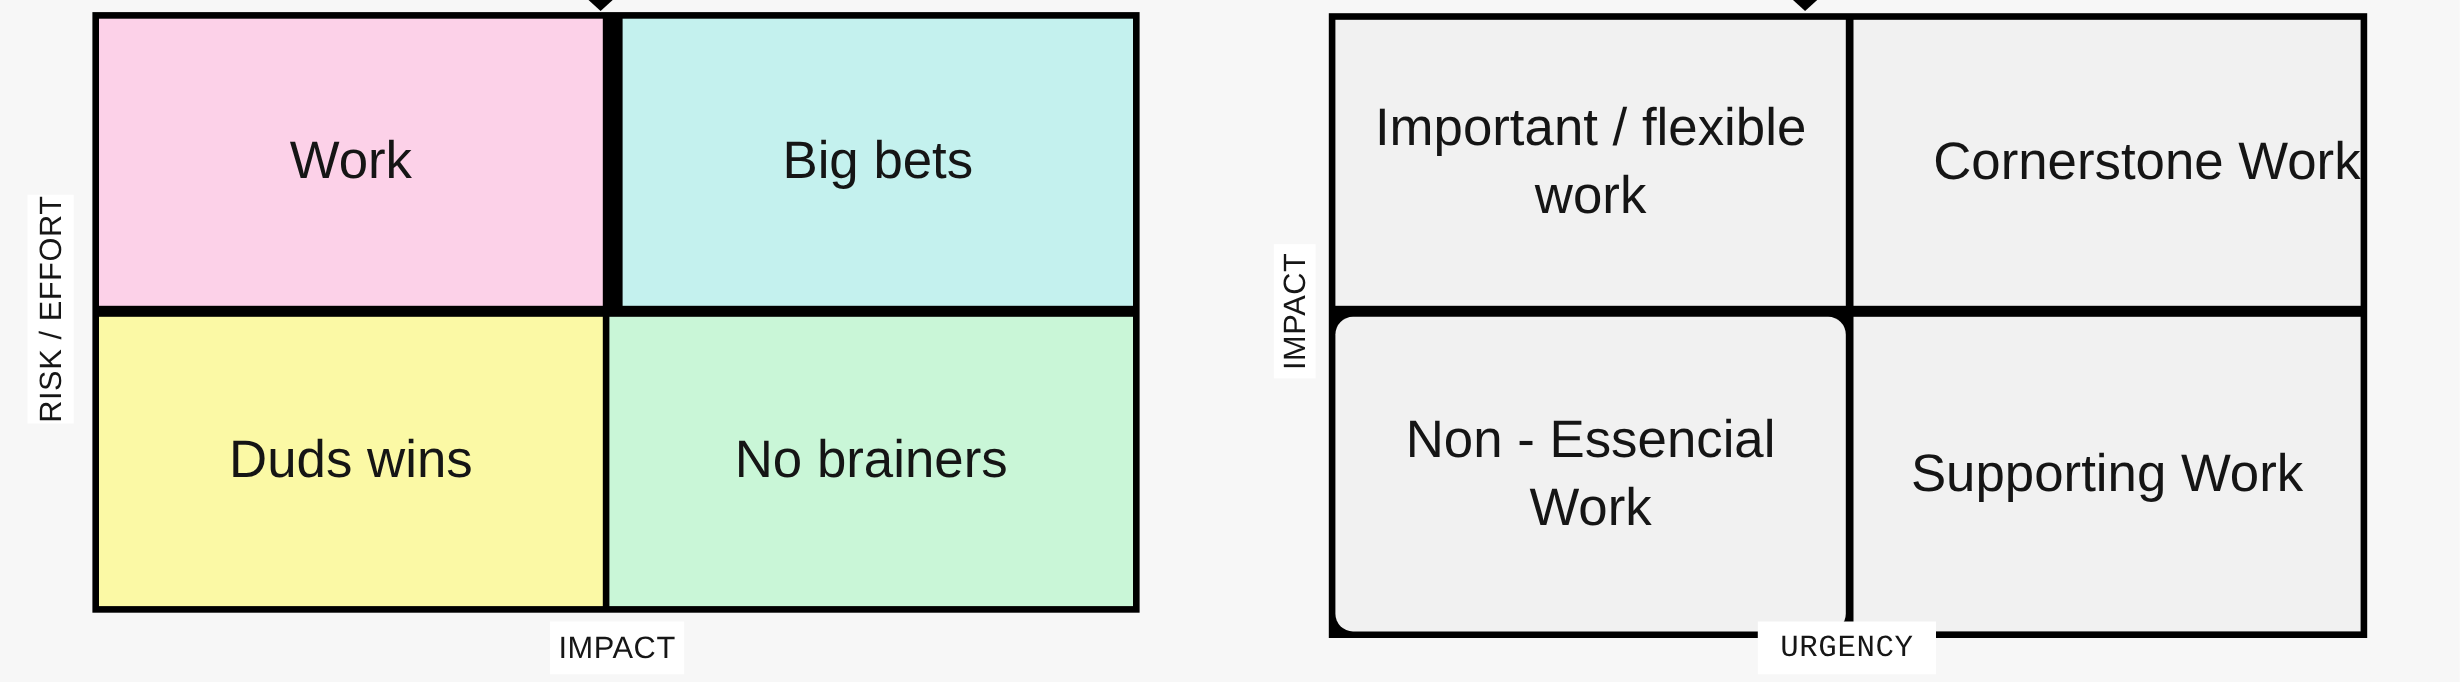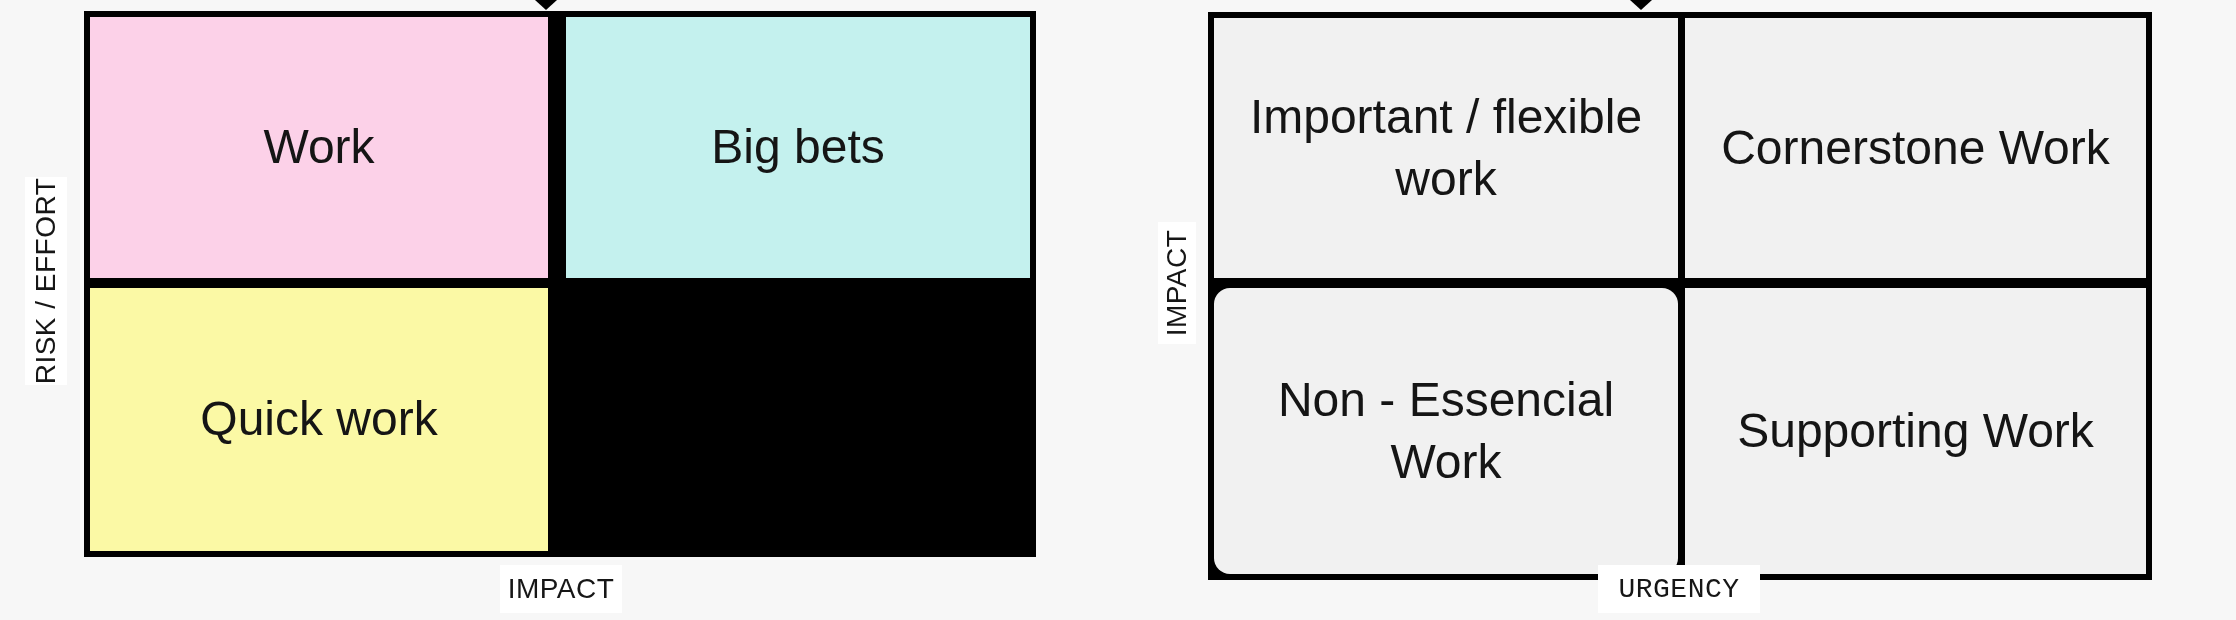--- a/index.html
+++ b/index.html
@@ -88,33 +88,36 @@
   <div class="arrow" id="arrow-right"></div>
 
   <div class="matrix" id="matrix-left">
     <div class="cell" style="background: rgb(252, 209, 232);">
       <span class="cell-label">Work</span>
     </div>
     <div class="cell" style="background: rgb(196, 241, 238); margin-left: 12px;">
       <span class="cell-label">Big bets</span>
     </div>
     <div class="cell" style="background: rgb(251, 249, 165);">
-      <span class="cell-label">Quick work</span>
+      <span class="cell-label">Duds wins</span>
+    </div>
+    <div class="cell" style="background: rgb(201, 246, 215);">
+      <span class="cell-label">No brainers</span>
     </div>
   </div>
 
   <div class="axis-label" id="ylabel-left" style="background: rgb(255, 255, 255);">RISK / EFFORT</div>
   <div class="axis-label" id="xlabel-left" style="background: rgb(255, 255, 255);">IMPACT</div>
 
   <div class="matrix" id="matrix-right">
     <div class="cell" style="background: rgb(241, 241, 241);">
       <span class="cell-label">Important / flexible
 work</span>
     </div>
-    <div class="cell" style="background: rgb(241, 241, 241);">
+    <div class="cell" style="background: rgb(241, 241, 241); justify-content: flex-end;">
       <span class="cell-label">Cornerstone Work</span>
     </div>
     <div class="cell" style="background: rgb(241, 241, 241); border-radius: 16px;">
       <span class="cell-label">Non - Essencial
 Work</span>
     </div>
     <div class="cell" style="background: rgb(241, 241, 241); justify-content: center;">
       <span class="cell-label">Supporting Work</span>
     </div>
   </div>

